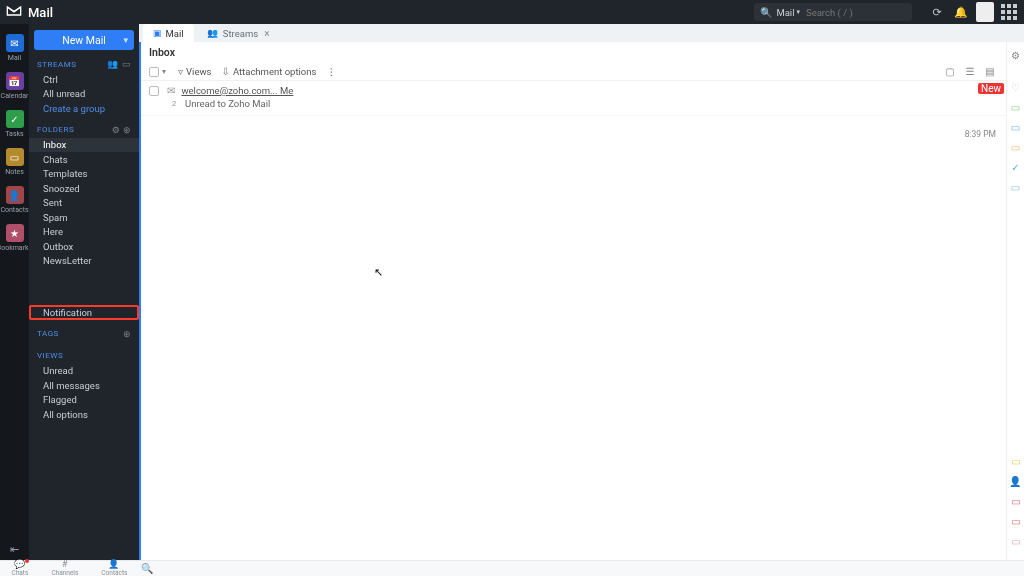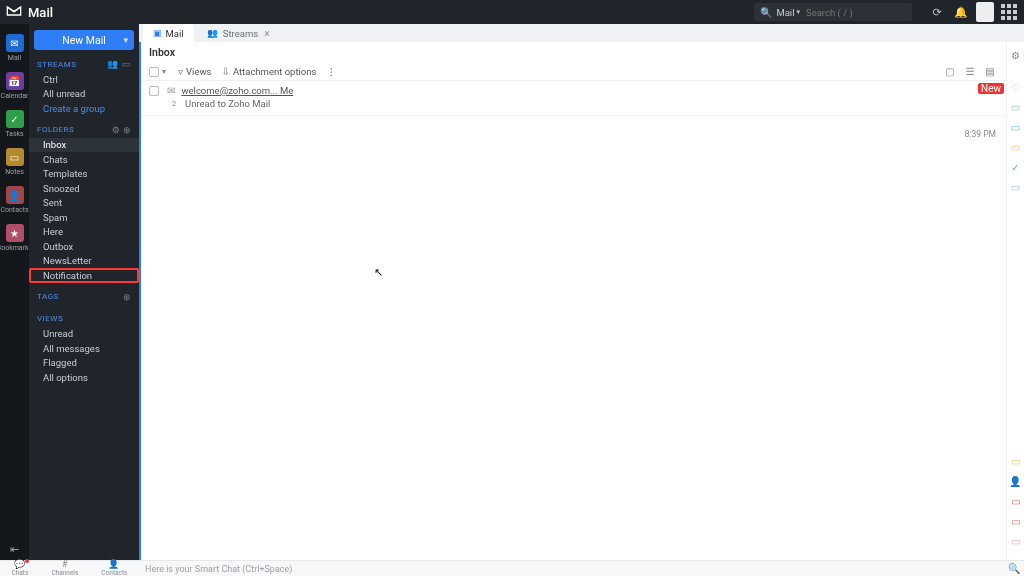--- a/index.html
+++ b/index.html
@@ -23,21 +23,21 @@
   .rail-item .lb { font-size:7px; color:#9aa0a8; margin-top:2px; text-align:center; }
   .rail-collapse { position:absolute; bottom:4px; left:0; width:29px; text-align:center; color:#9aa0a8; font-size:11px; }
   
   .sidebar { position:absolute; top:24px; left:29px; width:110px; bottom:16px; background:#20252b; color:#cfd3d8; overflow:hidden; }
   .newmail { margin:6px 5px; background:#2f7ef7; color:#fff; font-size:10.5px; height:20px; border-radius:3px; display:flex; align-items:center; justify-content:center; position:relative; cursor:pointer; }
   .newmail .chev { position:absolute; right:6px; font-size:9px; color:#cfe0ff; }
   .sec-head { display:flex; align-items:center; justify-content:space-between; padding:0 8px; height:16px; font-size:8px; letter-spacing:.5px; color:#4f8de8; text-transform:uppercase; }
   .sec-item { padding:0 8px 0 14px; height:14.5px; display:flex; align-items:center; font-size:9.5px; color:#c8cdd4; cursor:pointer; }
   .sec-item.link { color:#4f8de8; }
   .sec-item.active { background:#2d333b; color:#fff; }
-  .sec-item.highlighted { border:2px solid #ff3b30; border-radius:2px; padding-left:12px; }
+  .sec-item.highlighted { border:2px solid #ff3b30; border-radius:2px; padding-left:12px;margin-top:37px; }
   
   .tabsrow { position:absolute; top:24px; left:139px; right:0; height:18px; background:#eef2f5; display:flex; align-items:flex-end; padding-left:4px; }
   .tab { height:18px; background:#fff; border-top-left-radius:4px; border-top-right-radius:4px; padding:0 10px; display:flex; align-items:center; font-size:9.5px; color:#333; margin-right:4px; cursor:pointer; }
   .tab.inactive { background:#eef2f5; color:#6a6f76; }
   .tab .ticon { margin-right:4px; font-size:9px; }
   .tab .tx { color:#888; margin-left:6px; font-size:10px; }
   
   .content { position:absolute; top:42px; left:139px; right:18px; bottom:16px; background:#fff; border-left:2px solid #2f7ef7; }
   .inbox-title { font-size:10.5px; font-weight:600; padding:4px 8px; }
   .toolbar { height:18px; display:flex; align-items:center; padding:0 8px; border-bottom:1px solid #eef0f2; }
@@ -299,17 +299,16 @@
       </div>
     <div class="cb-item">
         <span class="ic">#</span>
         <span>Channels</span>
       </div>
     <div class="cb-item">
         <span class="ic">👤</span>
         <span>Contacts</span>
       </div>
   </div>
-  <div class="placeholder">Here is your Smart Chat (Ctrl+Space)</div>
   <div class="srch">🔍</div>
 </div>
 
 <div class="cursor">↖</div>
 
 </body></html>

